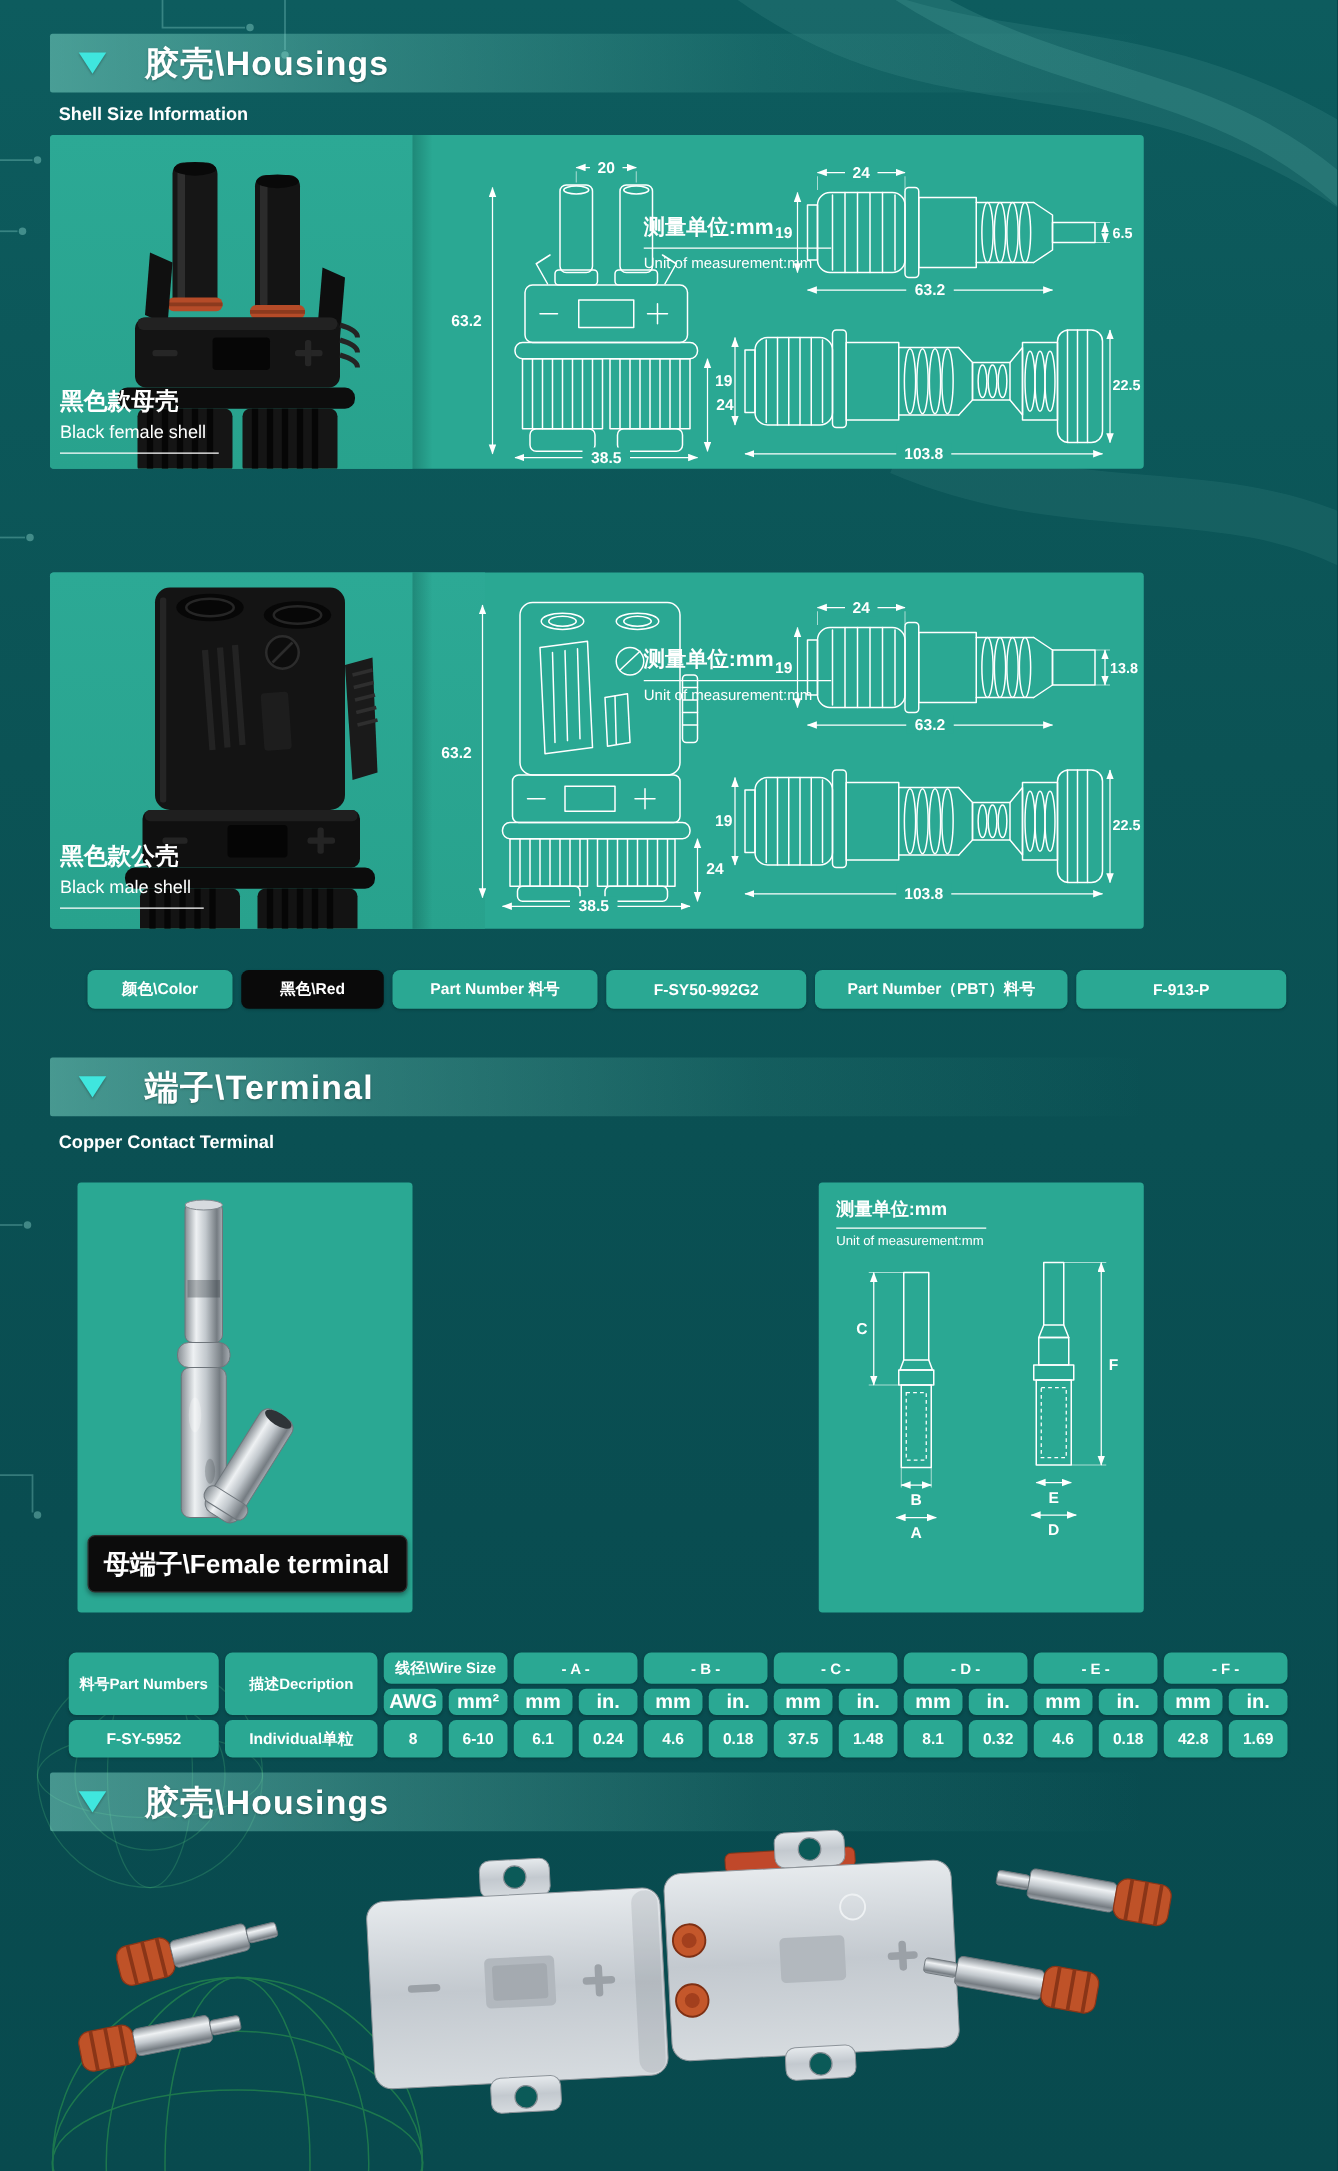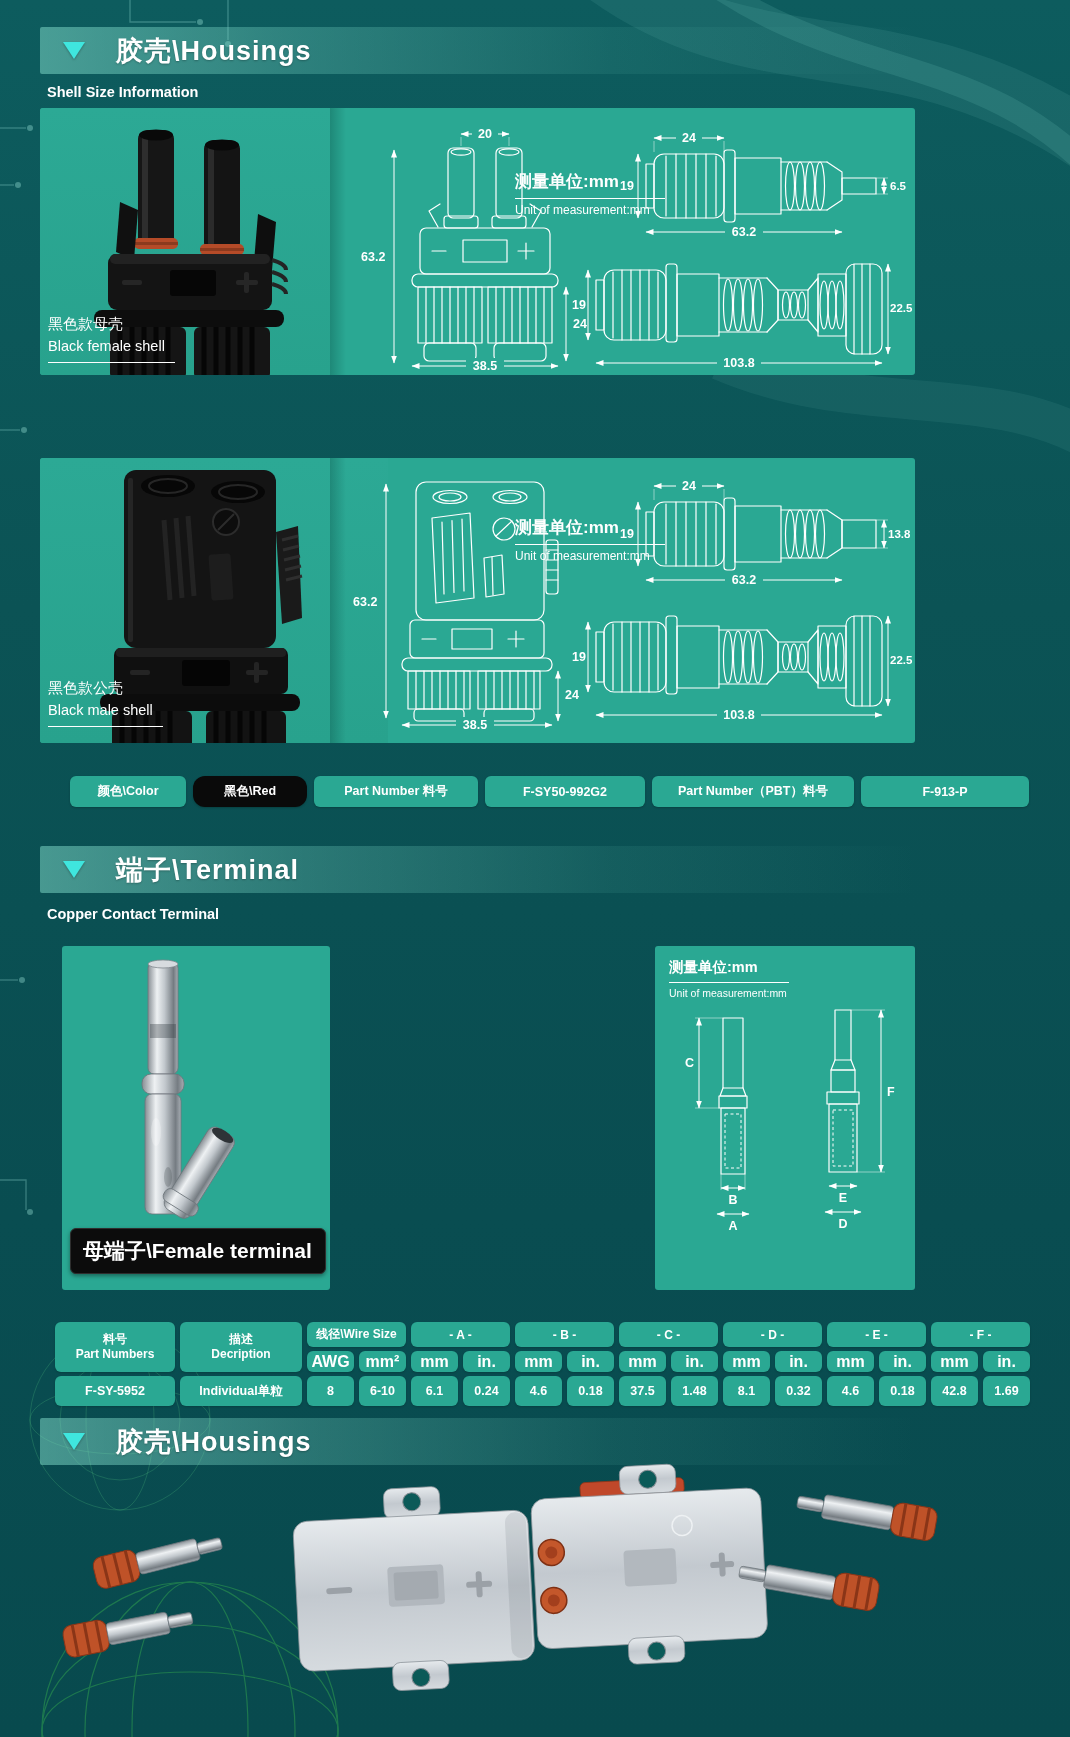--- a/index.html
+++ b/index.html
@@ -17,51 +17,51 @@
       text-shadow:0 1px 2px rgba(0,0,0,.25);}
   .subhead{position:absolute;left:47px;color:#fff;font-size:14.5px;font-weight:bold;}
   
   .panel{position:absolute;left:40px;width:875px;background:#2aa893;border-radius:3px;}
   .photo-area{position:absolute;left:0;top:0;bottom:0;width:290px;
       background:linear-gradient(180deg,#2ca995 0%,#28a28d 100%);border-radius:3px 0 0 3px;overflow:hidden;}
   .seam{position:absolute;left:290px;top:0;bottom:0;width:16px;
       background:linear-gradient(90deg,rgba(0,55,50,.28),rgba(0,55,50,0));}
   .shell-label{position:absolute;left:8px;color:#fff;border-bottom:1.5px solid #fff;
       padding:0 10px 8px 0;}
-  .shell-label .cn{font-size:15px;font-weight:normal;}
+  .shell-label .cn{font-size:19px;font-weight:bold;}
   .shell-label .en{font-size:14.5px;margin-top:4px;}
   .unit-block{position:absolute;color:#fff;}
   .unit-block .ucn{font-size:17px;font-weight:bold;border-bottom:1.5px solid #fff;padding-bottom:5px;display:inline-block;min-width:150px;}
   .unit-block .uen{font-size:12px;margin-top:4px;}
   .unit-sm .ucn{font-size:14.5px;min-width:120px;}
   .unit-sm .uen{font-size:10.5px;}
   
   .ln{stroke:#fff;stroke-width:1.2;fill:none;stroke-linejoin:round;stroke-linecap:round;}
   .lndash{stroke:#fff;stroke-width:1;fill:none;stroke-dasharray:3 2.5;}
   .dim{stroke:#fff;stroke-width:1;fill:none;}
   .thin{stroke:#fff;stroke-width:.6;opacity:.8;fill:none;}
   .dt{fill:#fff;font:bold 12.5px "Liberation Sans",sans-serif;}
   .dts{fill:#fff;font:bold 11.5px "Liberation Sans",sans-serif;}
   .dbg{fill:#2aa893;}
   
   .chips{position:absolute;top:776px;left:70px;display:flex;gap:7px;}
   .chip{height:31px;border-radius:6px;background:#2aa893;color:#fff;font-size:12.5px;font-weight:bold;
       display:flex;align-items:center;justify-content:center;box-shadow:0 1px 2px rgba(0,30,28,.3);}
-  .chip.black{background:#0a0a0a;border-radius:12px;}
+  .chip.black{background:#0a0a0a;}
   
   .tpanel{position:absolute;top:946px;height:344px;background:#2aa893;border-radius:3px;overflow:hidden;}
   .term-label{position:absolute;bottom:16px;height:44px;background:#0c0c0c;border:1px solid #2e2e2e;
       border-radius:6px;display:flex;align-items:center;padding-left:12px;color:#fff;
       font-size:21px;font-weight:bold;box-shadow:0 2px 4px rgba(0,0,0,.4);}
   
   .spec{position:absolute;top:1322px;left:55px;width:975px;display:grid;
       grid-template-columns:120px 122px repeat(14,1fr);grid-template-rows:25px 21px 30px;gap:4px 5px;}
   .cell{background:#2aa893;border-radius:6px;color:#fff;display:flex;align-items:center;justify-content:center;
       font-weight:bold;font-size:12px;text-align:center;box-shadow:0 1px 2px rgba(0,30,28,.25);}
-  .cell.two{flex-direction:column;line-height:1.25;font-size:12px;}
+  .cell.two{flex-direction:row;line-height:1.25;font-size:12px;}
   .rs{grid-row:span 2;}
   .s2{grid-column:span 2;}
   .cell.sub{font-size:16px;}
   .cell.data{font-size:12.5px;}
 </style>
 </head>
 <body>
 
 <div id="page">
 

